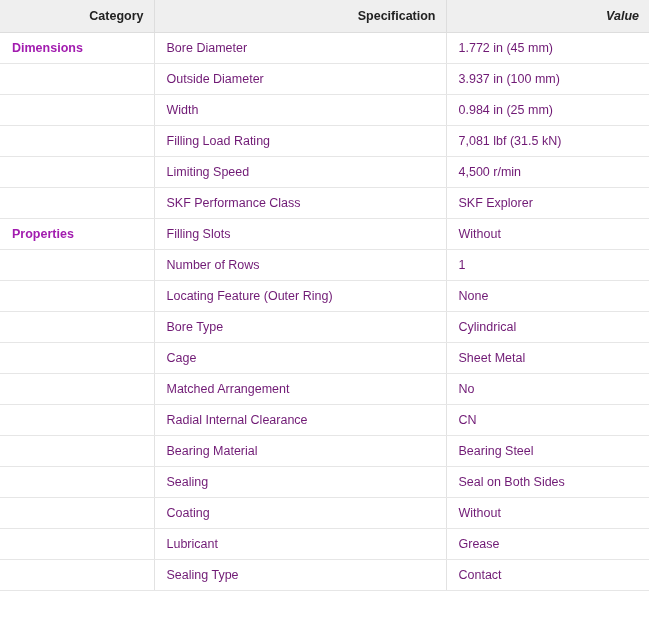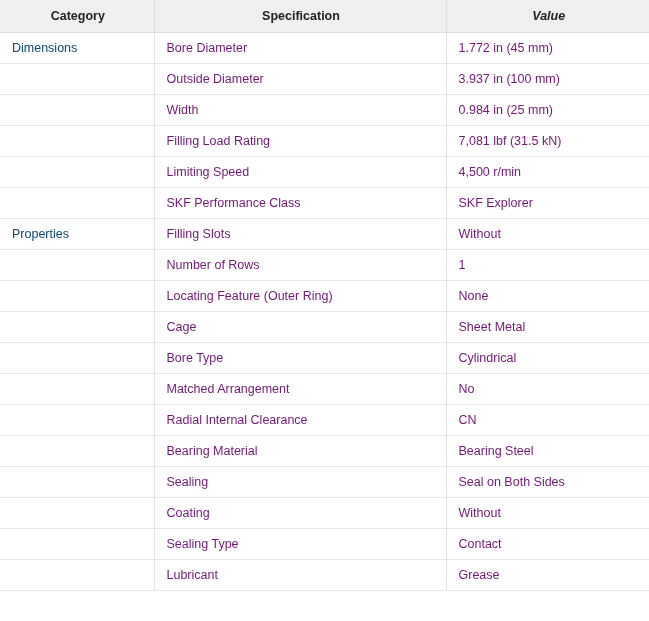--- a/index.html
+++ b/index.html
@@ -17,21 +17,21 @@
   }
   table.spec-table {
     border-collapse: collapse;
     width: 649px;
     table-layout: fixed;
   }
   table.spec-table th {
     background: #efefef;
     color: #222222;
     font-weight: bold;
-    text-align: center;
+    text-align: right;
     font-size: 12.5px;
     padding: 9px 10px 9px 12px;
     border-right: 1px solid #dddddd;
     border-bottom: 1px solid #dddddd;
     vertical-align: middle;
     height: 13px;
   }
   table.spec-table th:last-child {
     border-right: none;
     font-style: italic;
@@ -45,22 +45,22 @@
     color: #701a75;
     height: 13px;
     white-space: nowrap;
     overflow: hidden;
     text-overflow: ellipsis;
   }
   table.spec-table td:last-child {
     border-right: none;
   }
   table.spec-table td.cat {
-    font-weight: normal;
-    color: #0c4a6e;
+    font-weight: bold;
+    color: #a21caf;
   }
   table.spec-table tr:last-child td {
     border-bottom: 1px solid #e6e6e6;
   }
   col.col-category { width: 154px; }
   col.col-spec { width: 292px; }
   col.col-value { width: 203px; }
 </style>
 </head>
 <body>
@@ -119,27 +119,27 @@
         <td>Number of Rows</td>
         <td>1</td>
       </tr>
       <tr>
         <td class="cat"></td>
         <td>Locating Feature (Outer Ring)</td>
         <td>None</td>
       </tr>
       <tr>
         <td class="cat"></td>
-        <td>Cage</td>
-        <td>Sheet Metal</td>
+        <td>Bore Type</td>
+        <td>Cylindrical</td>
       </tr>
       <tr>
         <td class="cat"></td>
-        <td>Bore Type</td>
-        <td>Cylindrical</td>
+        <td>Cage</td>
+        <td>Sheet Metal</td>
       </tr>
       <tr>
         <td class="cat"></td>
         <td>Matched Arrangement</td>
         <td>No</td>
       </tr>
       <tr>
         <td class="cat"></td>
         <td>Radial Internal Clearance</td>
         <td>CN</td>
@@ -154,22 +154,22 @@
         <td>Sealing</td>
         <td>Seal on Both Sides</td>
       </tr>
       <tr>
         <td class="cat"></td>
         <td>Coating</td>
         <td>Without</td>
       </tr>
       <tr>
         <td class="cat"></td>
-        <td>Sealing Type</td>
-        <td>Contact</td>
+        <td>Lubricant</td>
+        <td>Grease</td>
       </tr>
       <tr>
         <td class="cat"></td>
-        <td>Lubricant</td>
-        <td>Grease</td>
+        <td>Sealing Type</td>
+        <td>Contact</td>
       </tr>
     </tbody>
 </table>
 
 </body></html>

